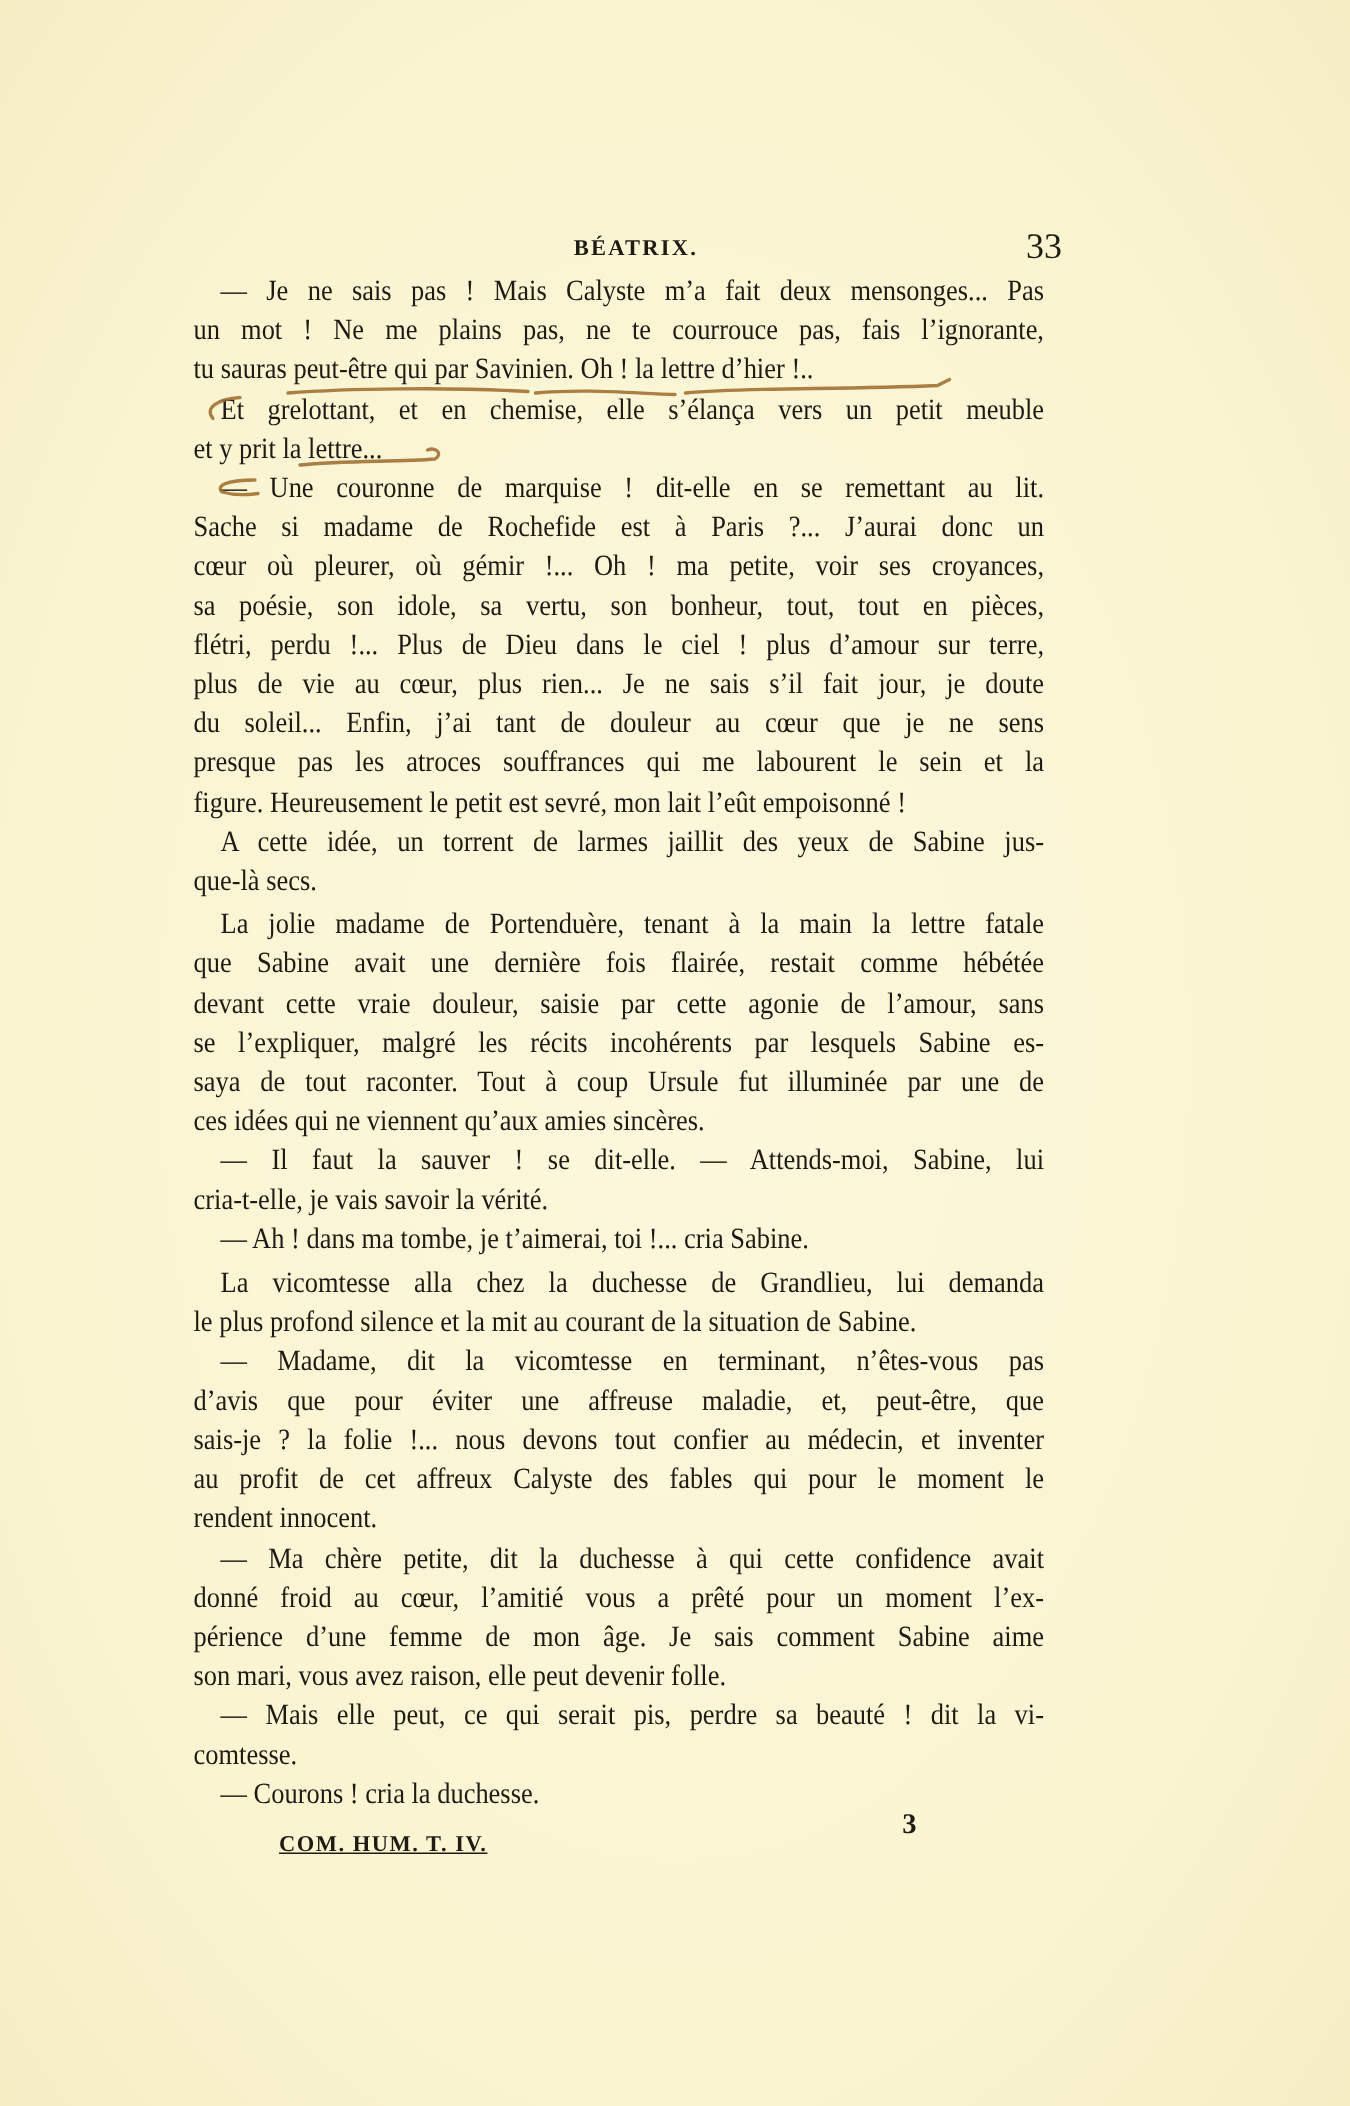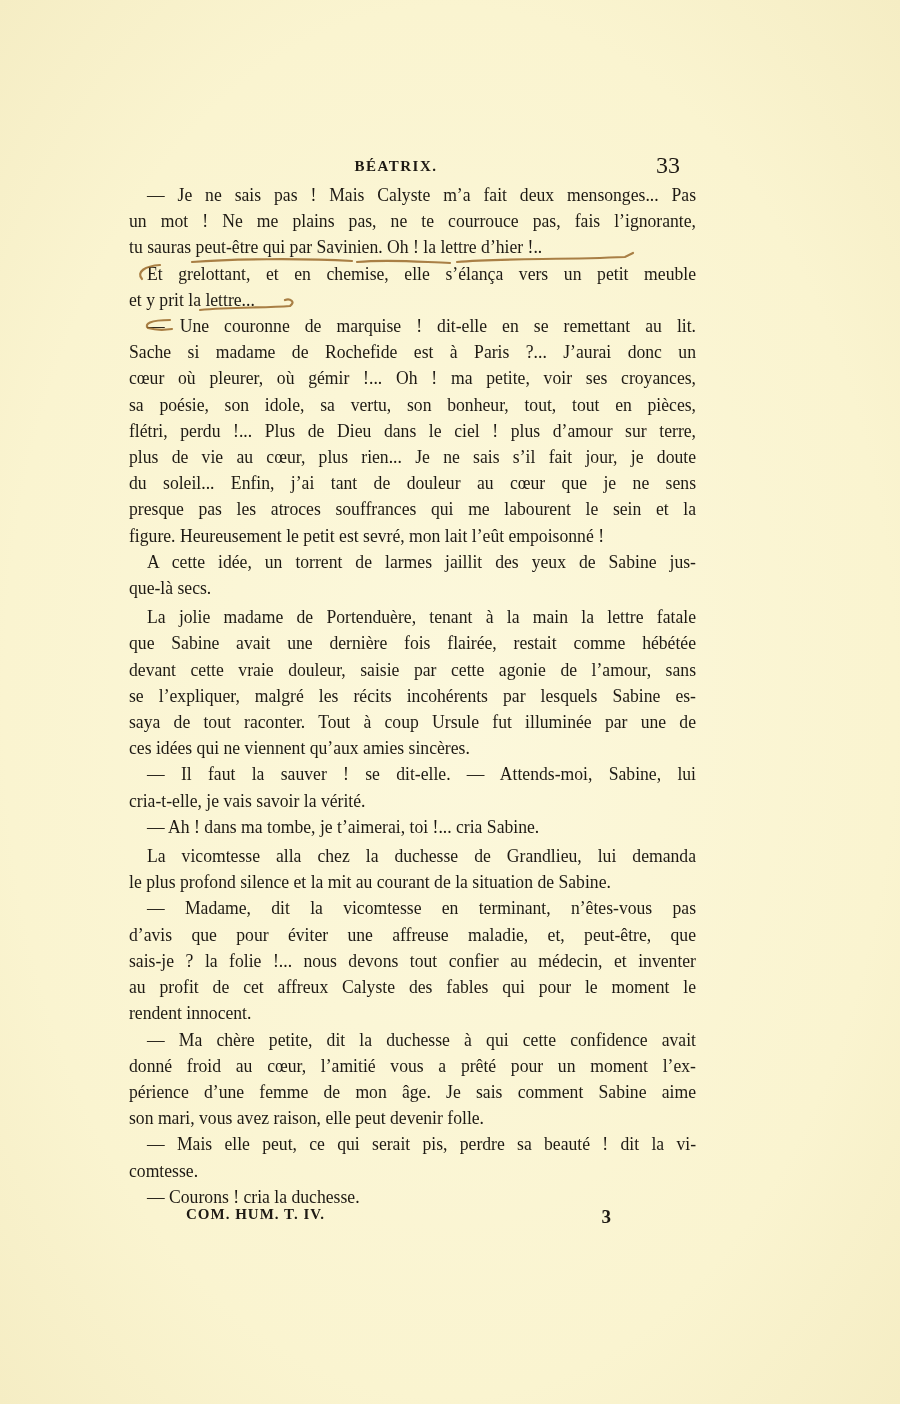--- a/index.html
+++ b/index.html
@@ -8,21 +8,21 @@
     background: #fbf6d4;
     position: relative;
     font-family: "Liberation Serif", "DejaVu Serif", serif;
     color: #1e1a14;
   }
   .page {
     position: absolute; left: 0; top: 0; width: 900px; height: 1404px;
     background: radial-gradient(ellipse at 50% 50%, #fcf8dc 0%, #faf4d0 70%, #f5edc4 100%);
   }
   .header {
-    position: absolute; top: 152px; left: 112px; width: 568px; height: 28px;
+    position: absolute; top: 152px; left: 140px; width: 568px; height: 28px;
   }
   .running-title {
     position: absolute; left: 0; right: 0; top: 6px; text-align: center;
     font-size: 15px; letter-spacing: 1.5px; font-weight: bold;
   }
   .page-number {
     position: absolute; right: 0; top: 0; font-size: 24px;
   }
   .body-text {
     position: absolute; top: 182px; left: 129px; width: 567px;
@@ -31,21 +31,21 @@
     width: 630px;
   }
   .para { margin: 0; text-indent: 20px; }
   .para.gap { margin-top: 3px; }
   .line { display: block; text-align: justify; text-align-last: justify; white-space: nowrap; }
   .line.last { text-align-last: left; }
   .footer {
     position: absolute; top: 1206px; left: 186px; width: 426px; height: 24px;
     font-size: 15px; font-weight: bold; letter-spacing: 1px;
   }
-  .signature { position: absolute; left: 0; top: 0; }
+  .signature { position: absolute; left: 0; top: 16px; text-decoration: underline; }
   .sheet-number { position: absolute; right: 0; top: 0; font-size: 19px; }
   .annot {
     position: absolute; left: 0; top: 0; width: 900px; height: 1404px; pointer-events: none;
   }
   .annot path { fill: none; stroke: #9a6a2c; stroke-width: 2.2; stroke-linecap: round; opacity: 0.85; }
 </style>
 </head>
 <body>
 
 <div class="page">

